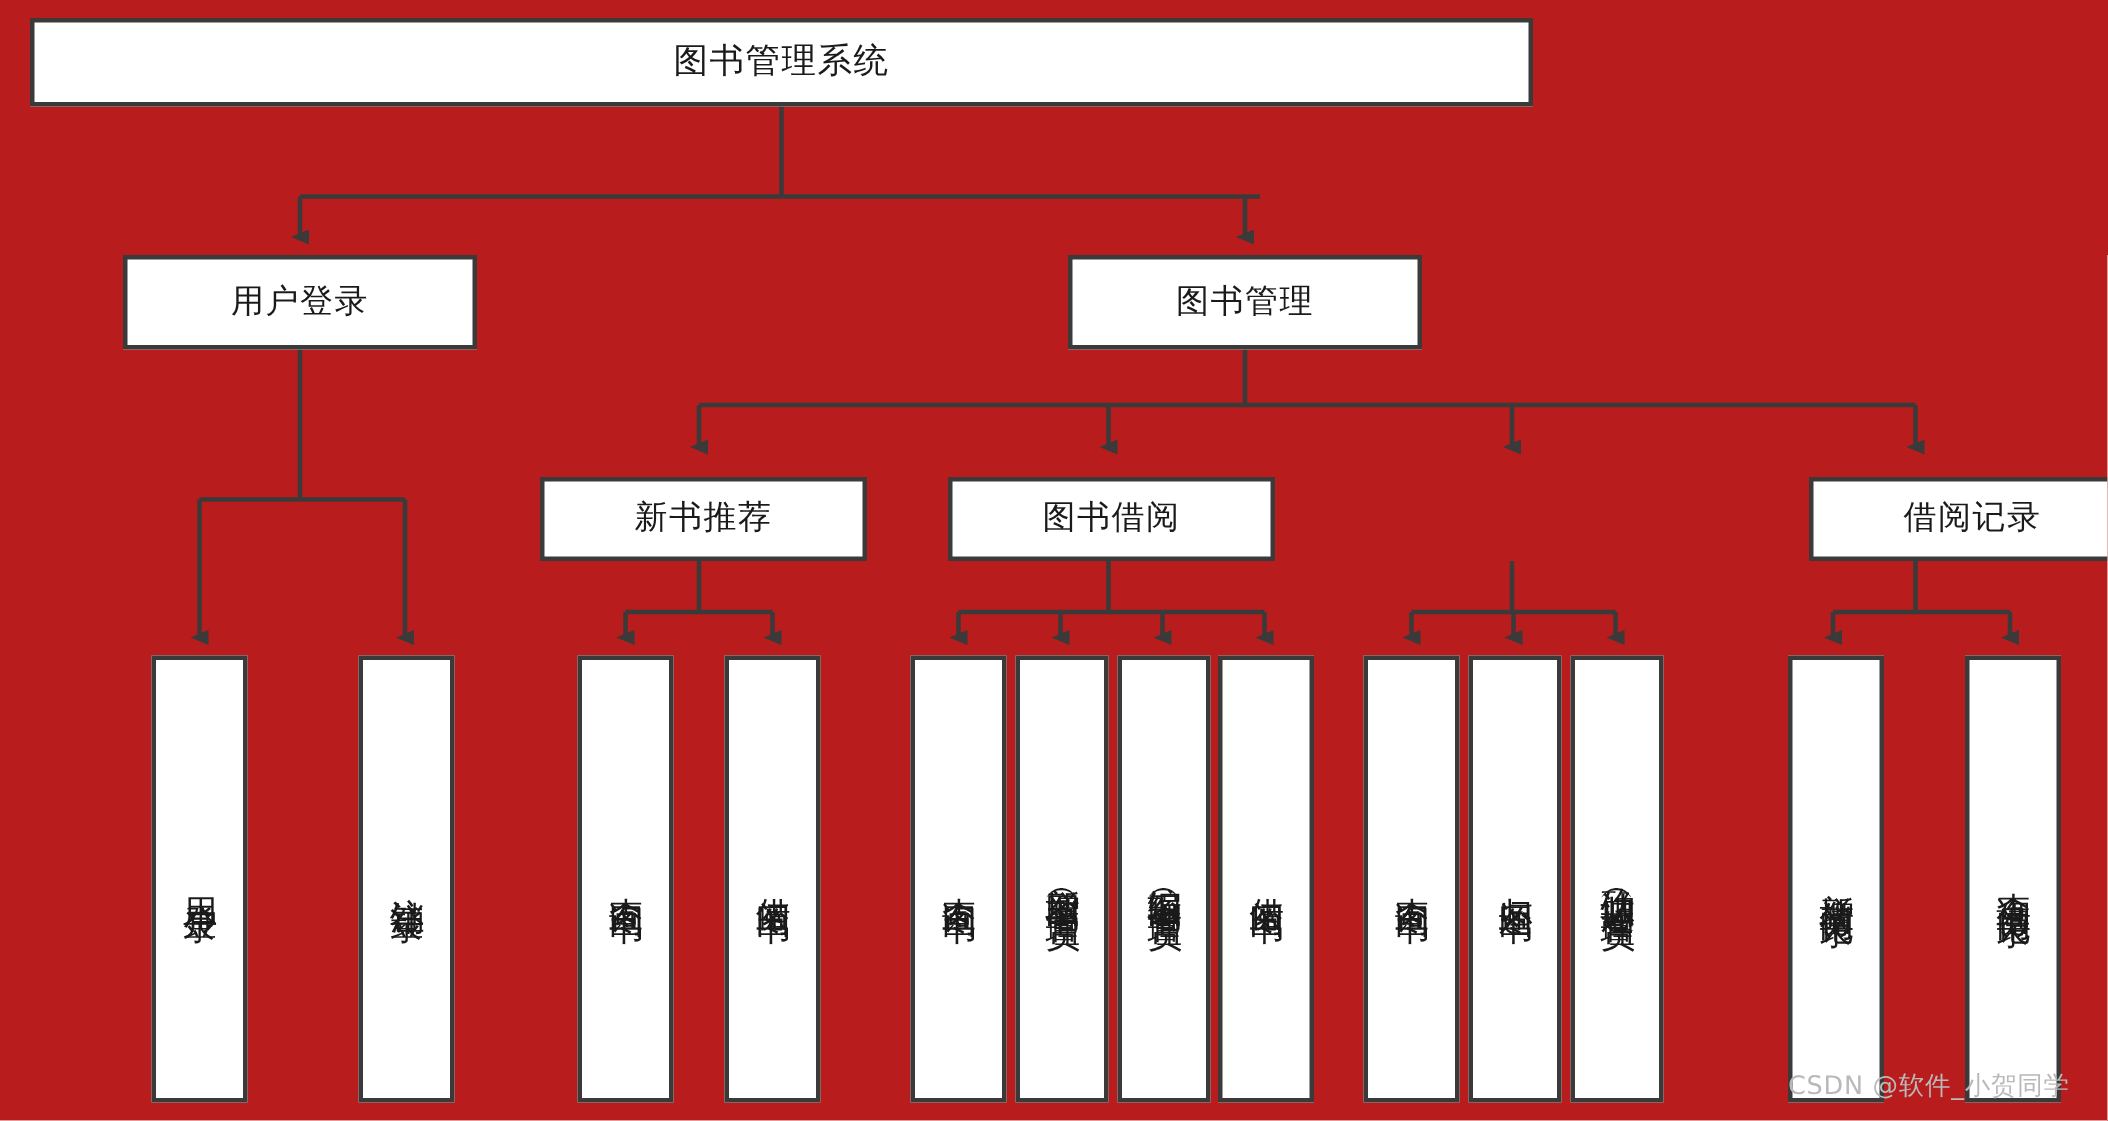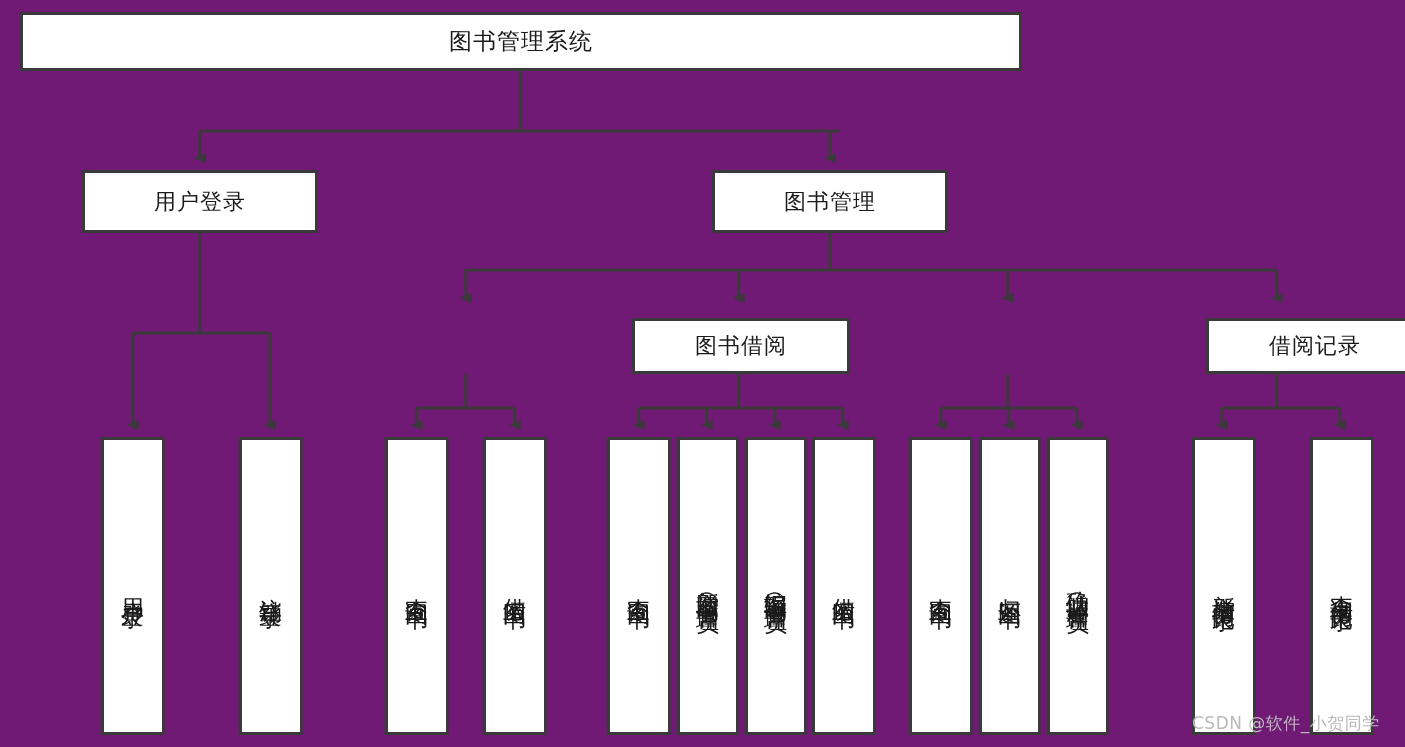--- a/index.html
+++ b/index.html
@@ -7,21 +7,21 @@
     padding: 0;
     background: #ffffff;
   }
   body {
     font-family: "DejaVu Sans", "Liberation Sans", sans-serif;
   }
   #stage {
     position: relative;
     width: 1405px;
     height: 747px;
-    background: #701a75;
+    background: #b91c1c;
     overflow: hidden;
   }
   #wiring {
     position: absolute;
     left: 0;
     top: 0;
     width: 1405px;
     height: 747px;
     pointer-events: none;
   }
@@ -126,20 +126,23 @@
   </div>
 
   <div class="node horiz" style="left:82px; top:170px; width:236px; height:63px;">
     <span class="label">用户登录</span>
   </div>
 
   <div class="node horiz" style="left:712px; top:170px; width:236px; height:63px;">
     <span class="label">图书管理</span>
   </div>
 
+  <div class="node horiz" style="left:360px; top:318px; width:218px; height:56px;">
+    <span class="label">新书推荐</span>
+  </div>
 
   <div class="node horiz" style="left:632px; top:318px; width:218px; height:56px;">
     <span class="label">图书借阅</span>
   </div>
 
 
   <div class="node horiz" style="left:1170px; top:318px; width:218px; height:56px;margin-left:36px;">
     <span class="label">借阅记录</span>
   </div>
 

